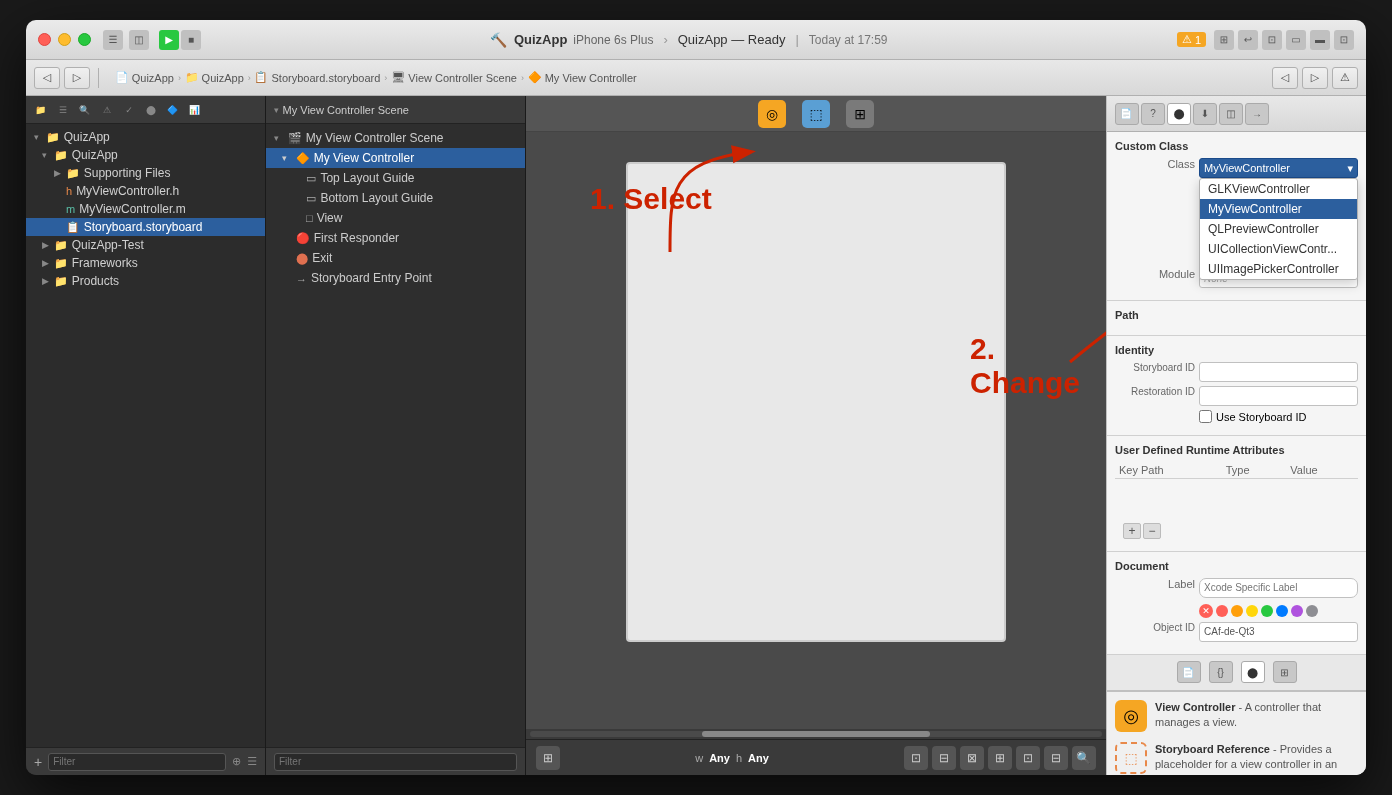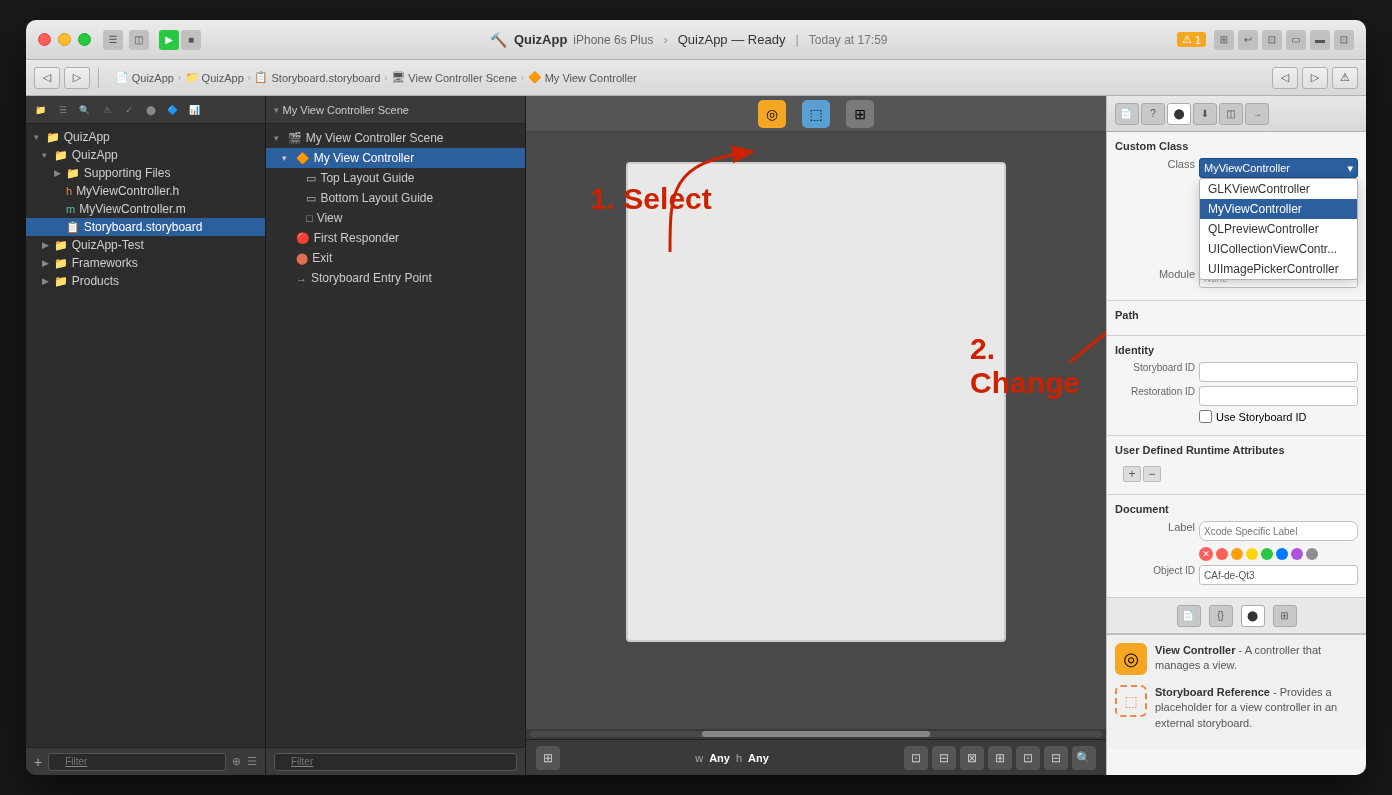--- a/index.html
+++ b/index.html
@@ -218,22 +218,21 @@
       gap: 6px;
     }
     .filter-input {
       flex: 1;
       height: 18px;
       background: #2a2a2a;
       border: 1px solid #555;
       border-radius: 3px;
       color: #888;
       font-size: 10px;
-      padding: 0 16px;
-      text-decoration: underline;
+      padding: 0 4px;
     }
     
     .scene-panel {
       width: 260px;
       background: #2e2e2e;
       border-right: 1px solid #1a1a1a;
       display: flex;
       flex-direction: column;
       flex-shrink: 0;
     }
@@ -906,20 +905,34 @@
             <div class="field-label"></div>
             <div style="display:flex;align-items:center;gap:4px;font-size:11px;">
               <input type="checkbox" style="">
               <span>Use Storyboard ID</span>
             </div>
           </div>
         </div>
 
         <div class="inspector-section">
           <div class="section-title">User Defined Runtime Attributes</div>
+          <table class="attr-table">
+            <thead>
+              <tr>
+                <th>Key Path</th>
+                <th>Type</th>
+                <th>Value</th>
+              </tr>
+            </thead>
+            <tbody>
+              <tr>
+                <td colspan="3" style="height:40px;"></td>
+              </tr>
+            </tbody>
+          </table>
           <div class="add-remove-btns">
             <div class="ar-btn">+</div>
             <div class="ar-btn">−</div>
           </div>
         </div>
 
         <div class="doc-section">
           <div class="section-title">Document</div>
           <div class="field-row">
             <div class="field-label">Label</div>

